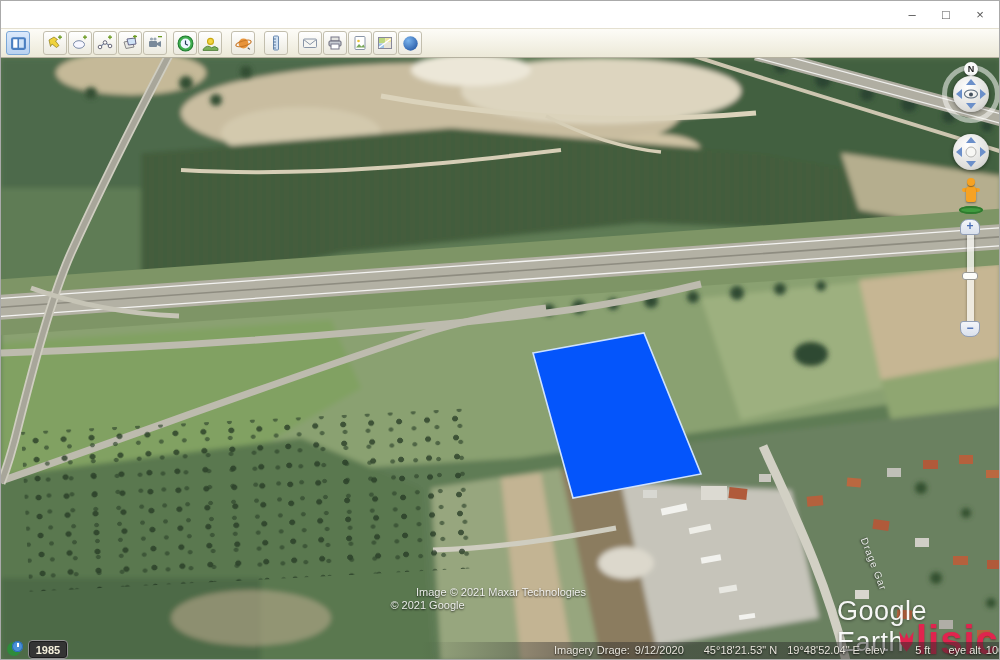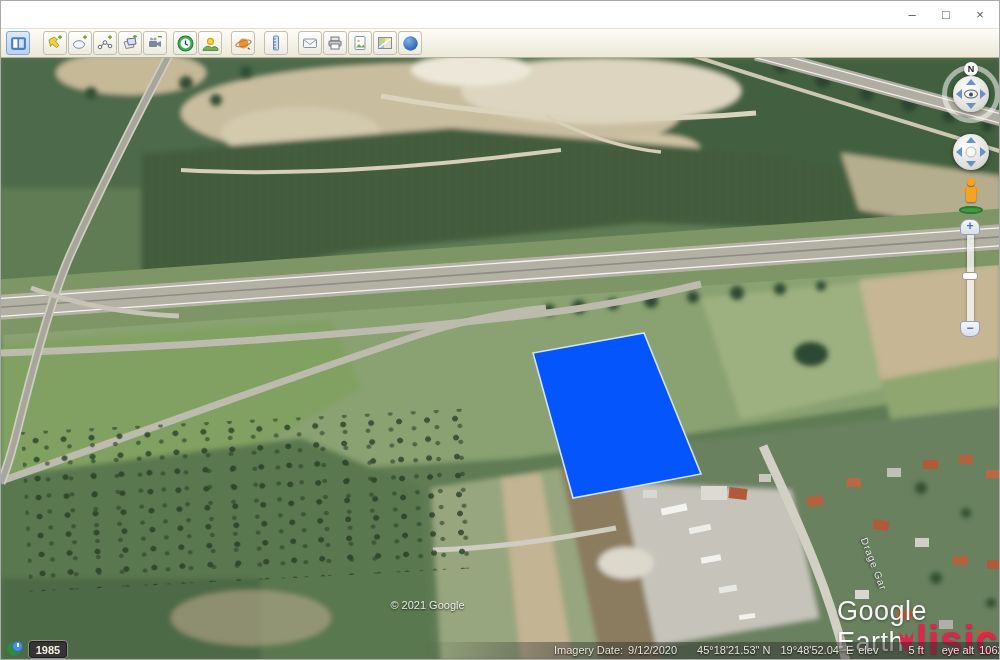--- a/index.html
+++ b/index.html
@@ -349,20 +349,21 @@
         <rect x="738" y="556" width="16" height="5" fill="#f2f2ee" transform="rotate(-8 746 558)"></rect>
         <rect x="642" y="432" width="14" height="8" fill="#d8d8d2"></rect>
       </g>
 
       <polygon points="532,295 643,275 700,416 572,440" stroke="#cfe2ff" stroke-width="1.6" fill="#0455fb"></polygon>
     </svg>
 
     <div id="orchard"></div>
 
     <div id="street-label" class="maptext">Drage Gar</div>
+    <div id="copyright1" class="maptext">Image © 2021 Maxar Technologies</div>
     <div id="copyright2" class="maptext">© 2021 Google</div>
     <div id="ge-watermark" class="maptext">Google Earth</div>
 
     <div id="lisica">
       <svg width="19" height="24" viewBox="0 0 16 20">
         <path d="M2 2 L6 8 L8 3 L10 8 L14 2 L13 12 L8 19 L3 12 z" fill="#e0244e"></path>
       </svg>
       <span id="lisica-text">lisica</span>
     </div>
   </div>
@@ -397,21 +398,21 @@
 
   <div id="timeclock">
     <div class="g"></div>
       <div class="b"></div>
       <div class="h"></div>
   </div>
   <div id="yearbadge">1985</div>
 
   <div id="statusstrip"></div>
   <div id="statusrow">
-    <span>Imagery Date:</span>
+    <span>Imagery Drage:</span>
     <span class="sp6"></span>
     <span>9/12/2020</span>
     <span class="sp22"></span>
     <span>45°18'21.53" N</span>
     <span class="sp10"></span>
     <span>19°48'52.04" E</span>
     <span class="sp6"></span>
     <span>elev</span>
     <span class="sp30"></span>
     <span>5 ft</span>

